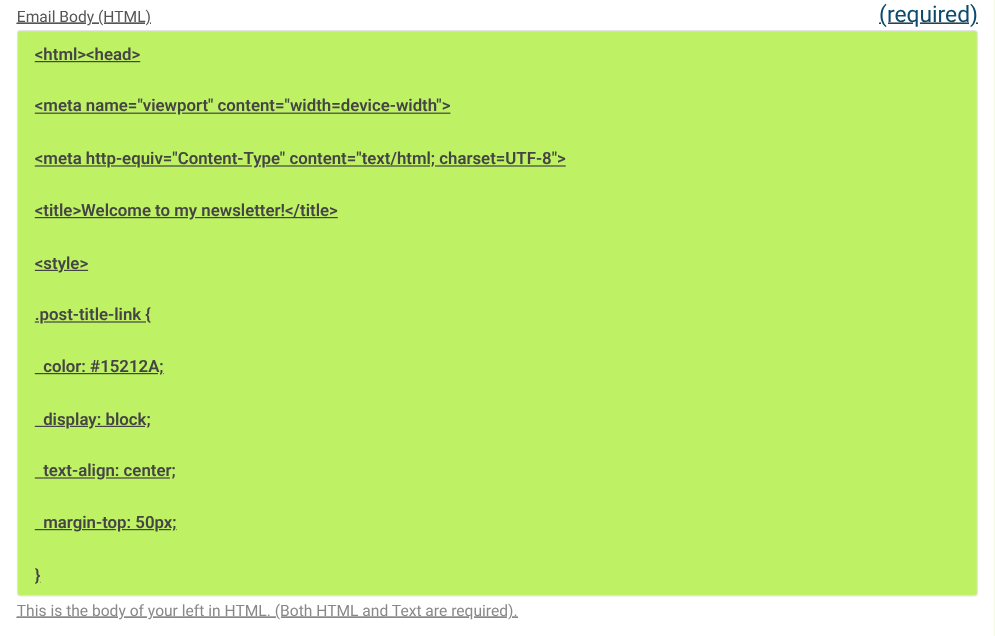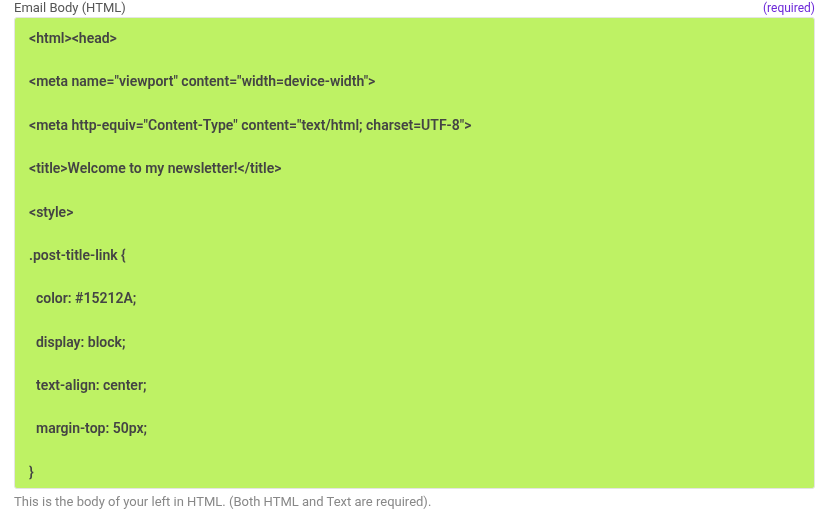--- a/index.html
+++ b/index.html
@@ -1,40 +1,41 @@
 <!DOCTYPE html>
 <html><head>
   <meta charset="utf-8">
   <style>
     * {
       box-sizing: border-box;
       margin: 0;
       padding: 0;
+      text-decoration: underline;
     }
     body {
       font-family: -apple-system, BlinkMacSystemFont, "Segoe UI", Roboto, "Helvetica Neue", Arial, sans-serif;
       background: #ffffff;
       width: 829px;
       height: 530px;
       padding: 0 14px 6px 14px;
       color: #555;
     }
     .field-header {
       display: flex;
       justify-content: space-between;
       align-items: baseline;
       padding-bottom: 2px;
     }
     .field-label {
       font-size: 13px;
       color: #555;
     }
     .field-required {
-      font-size: 12px;
-      color: #6d28d9;
+      font-size: 19px;
+      color: #0c4a6e;
     }
     .textarea-wrapper {
       position: relative;
       background: #bef264;
       border: 1px solid #e4e4e4;
       border-radius: 3px;
       height: 472px;
       overflow: hidden;
     }
     .textarea-content {

